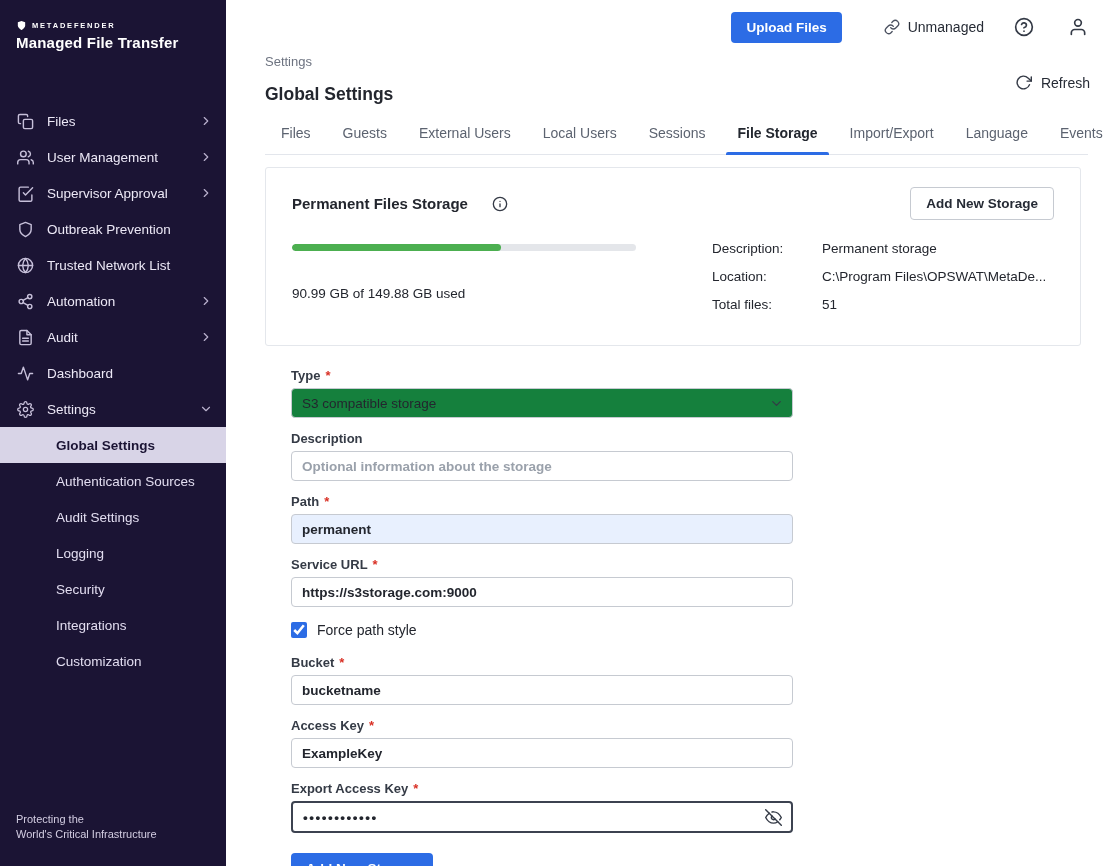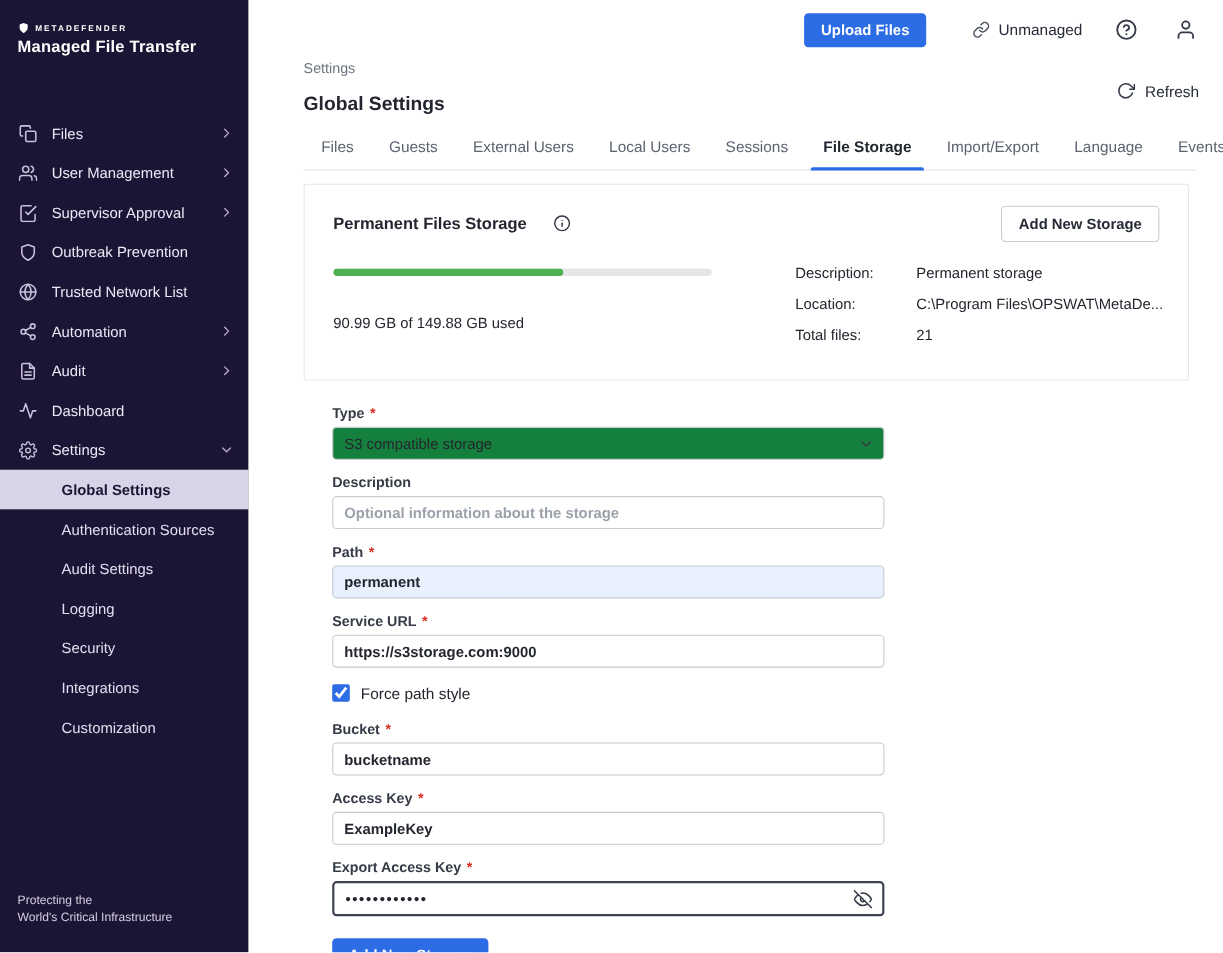--- a/index.html
+++ b/index.html
@@ -19,21 +19,21 @@
   .nicon { width:17px; height:17px; color:#c7c0da; flex:none; display:flex; }
   .nicon svg { width:17px; height:17px; display:block; }
   .nlabel { flex:1; white-space:nowrap; }
   .chev { width:14px; height:14px; color:#b9b1cd; flex:none; }
   .chev svg { width:14px; height:14px; display:block; }
   .sub-item { height:36px; display:flex; align-items:center; padding-left:56px; font-size:13.5px; color:#e2ddf0; cursor:pointer; }
   .sub-item.active { background:#d8d4e7; color:#1b1434; font-weight:bold; }
   .sidebar-footer { margin-top:auto; padding:0 16px 24px; font-size:11px; color:#d3cde2; line-height:15px; }
 
   
-  .main { position:absolute; left:226px; top:0; width:886px; height:866px; background:#fff;padding-left:11px; }
+  .main { position:absolute; left:226px; top:0; width:886px; height:866px; background:#fff; }
   .topbar { display:flex; align-items:center; justify-content:flex-end; padding:8px 24px 0 0; height:46px; }
   .btn-primary { background:#2c6ce5; color:#fff; border:none; border-radius:4px; font-size:13.5px; font-weight:bold; padding:8px 15px; font-family:inherit; cursor:pointer; }
   .unmanaged { display:flex; align-items:center; gap:8px; margin-left:42px; font-size:14px; color:#262b35; cursor:pointer; }
   .unmanaged .u-icon { width:16px; height:16px; color:#4b5160; }
   .unmanaged .u-icon svg { width:16px; height:16px; display:block; }
   .topbar-iconbtn { margin-left:30px; width:20px; height:20px; color:#343a46; cursor:pointer; }
   .topbar-iconbtn svg { width:20px; height:20px; display:block; }
   .topbar-iconbtn.last { margin-left:34px; }
 
   .header-block { position:relative; padding-left:39px; }
@@ -44,21 +44,21 @@
   .refresh .r-icon svg { width:17px; height:17px; display:block; }
 
   .tabs { display:flex; margin:20px 24px 0 39px; border-bottom:1px solid #e3e6ec; }
   .tab { padding:0 16px 13px; font-size:14px; color:#5c6370; cursor:pointer; position:relative; white-space:nowrap; }
   .tab.active { color:#23272f; font-weight:bold; }
   .tab.active::after { content:""; position:absolute; left:5px; right:5px; bottom:-1px; height:3px; background:#2c6ce5; border-radius:2px 2px 0 0; }
 
   
   .card { margin:12px 31px 0 39px; border:1px solid #e4e7ec; border-radius:3px; padding:19px 26px 20px; }
   .card-head { display:flex; justify-content:space-between; align-items:center; }
-  .card-title-wrap { display:flex; align-items:flex-start; gap:24px; }
+  .card-title-wrap { display:flex; align-items:flex-end; gap:24px; }
   .card-title { font-size:15px; font-weight:bold; color:#23262e; }
   .info-icon { width:16px; height:16px; color:#343a46; cursor:pointer; }
   .info-icon svg { width:16px; height:16px; display:block; }
   .btn-outline { background:#fff; border:1px solid #c6cad1; border-radius:4px; padding:8px 15px; font-size:13.5px; font-weight:bold; color:#262b35; font-family:inherit; cursor:pointer; }
   .card-body { display:flex; margin-top:20px; }
   .usage-col { width:420px; flex:none; }
   .progress-track { width:344px; height:7px; background:#e4e6ea; border-radius:4px; overflow:hidden; margin-top:4px; }
   .progress-fill { height:100%; background:#4caf50; border-radius:4px; width:0; }
   .usage-text { margin-top:35px; font-size:13.5px; color:#23262e; }
   .details-col { flex:1; padding-top:1px; }
@@ -333,21 +333,21 @@
           <div class="detail-row">
             <span class="dlabel">Description:</span>
             <span class="dvalue">Permanent storage</span>
           </div>
           <div class="detail-row">
             <span class="dlabel">Location:</span>
             <span class="dvalue">C:\Program Files\OPSWAT\MetaDe...</span>
           </div>
           <div class="detail-row">
             <span class="dlabel">Total files:</span>
-            <span class="dvalue">21</span>
+            <span class="dvalue">51</span>
           </div>
         </div>
       </div>
     </section>
 
     <form class="form">
 
       <div class="fgroup">
         <label class="flabel">
           <span>Type</span>

